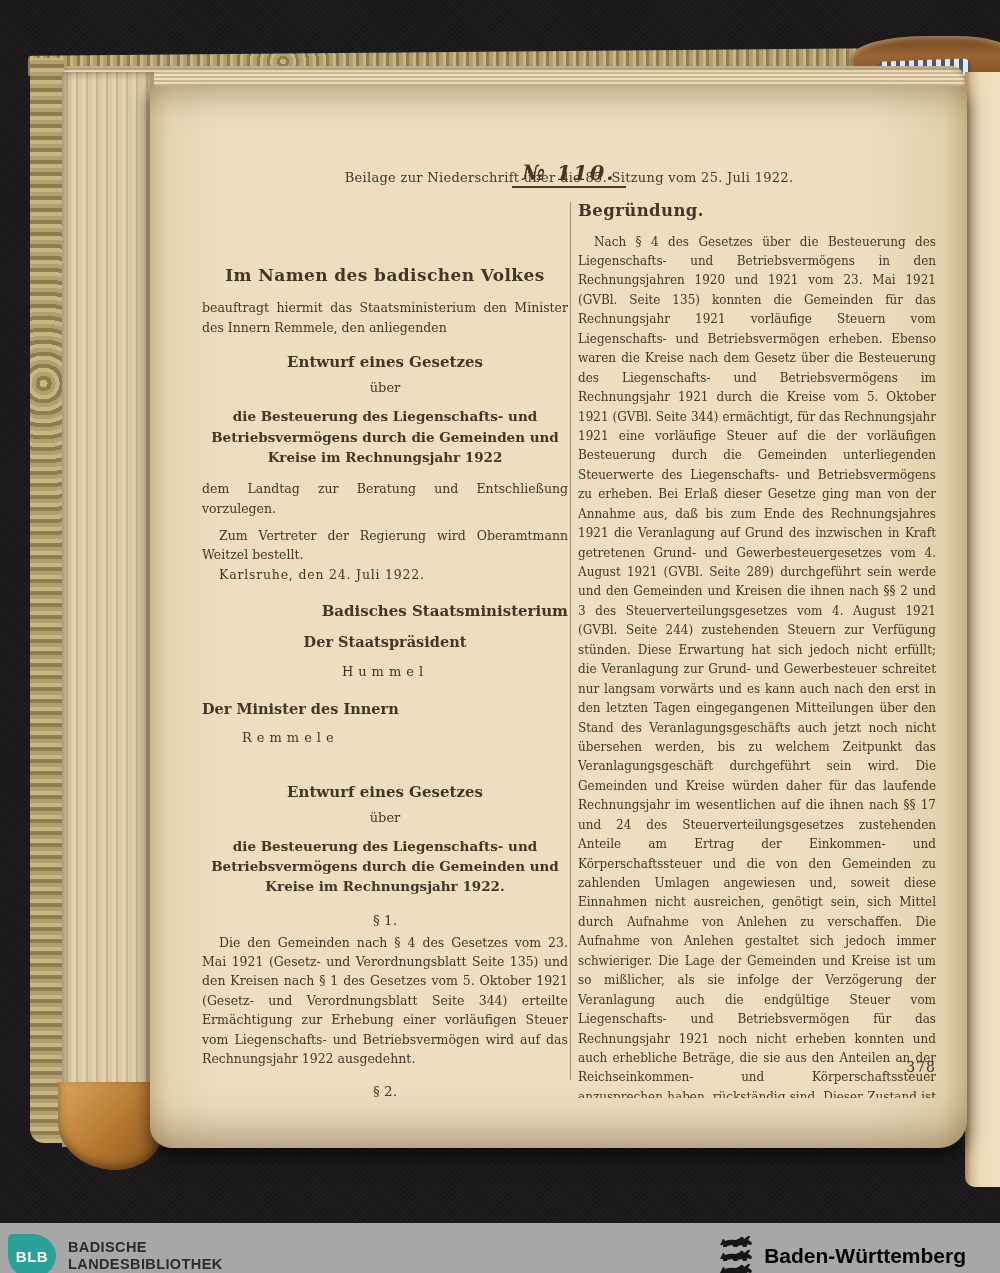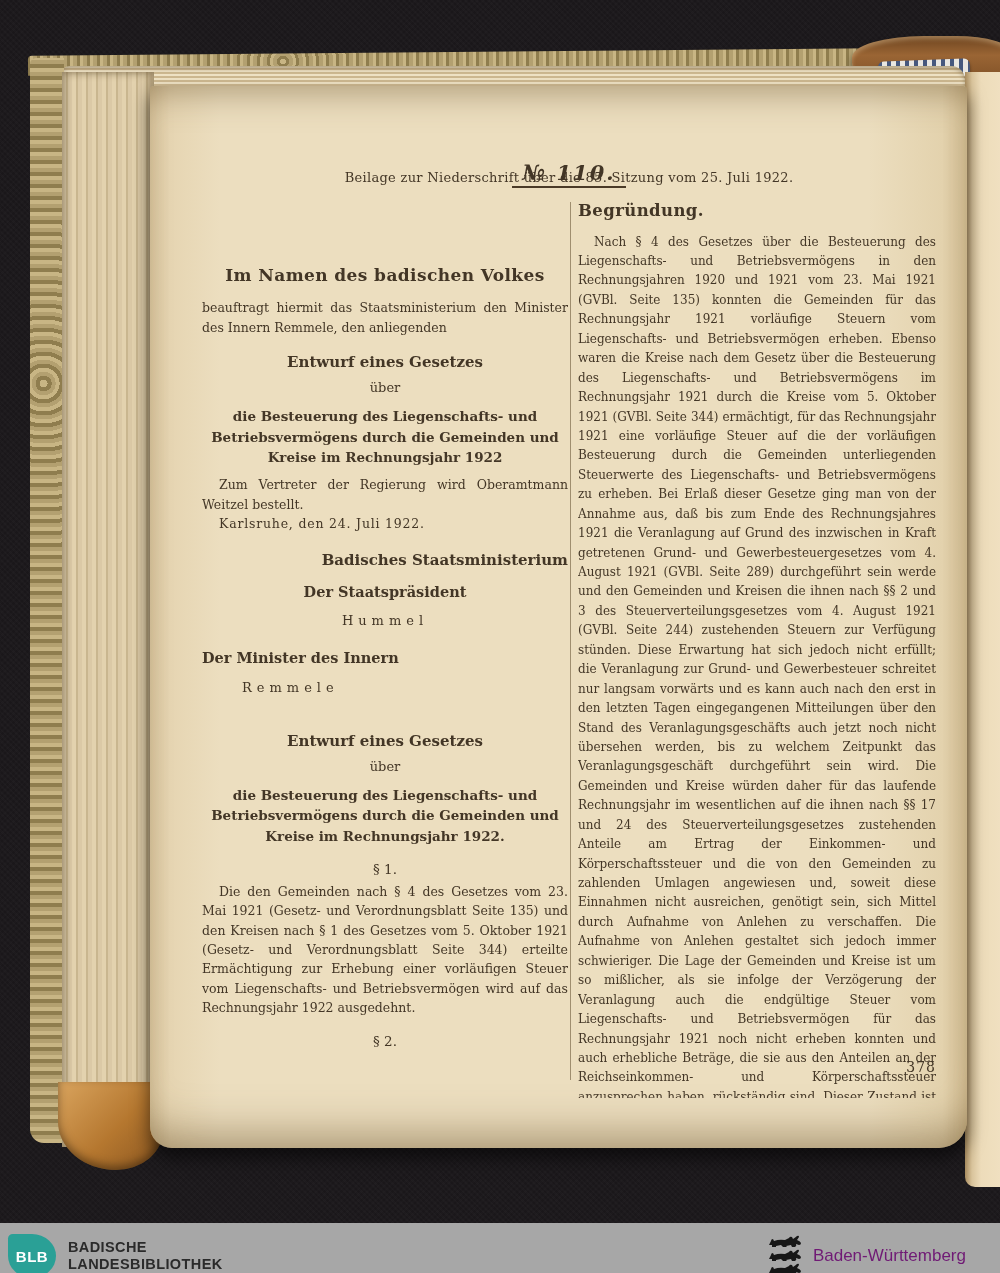--- a/index.html
+++ b/index.html
@@ -105,21 +105,21 @@
   .footer-left { display:flex; align-items:center; gap:12px; }
   .blb-logo {
     width:48px; height:44px; background:#2aa096; color:#fff;
     border-radius:10% 50% 50% 50%;
     display:flex; align-items:center; justify-content:center;
     font-weight:bold; font-size:15px; letter-spacing:.5px;
   }
   .lib-name { font-weight:bold; font-size:14.5px; line-height:1.18; color:#2b2b2b; letter-spacing:.4px; }
   .footer-right { display:flex; align-items:center; gap:10px; margin-right:20px; }
   .coat { width:36px; height:42px; }
-  .state-name { font-size:17px; font-weight:400; color:#701a75; }
+  .state-name { font-size:21px; font-weight:700; color:#000000; }
 </style>
 </head>
 <body>
 
 <div class="stage">
 
   <div class="top-marble"></div>
   <div class="spine-top"></div>
   <div class="headband"></div>
   <div class="top-page-edges"></div>
@@ -136,20 +136,21 @@
     <div class="doc-subtitle">Beilage zur Niederschrift über die 85. Sitzung vom 25. Juli 1922.</div>
 
     <div class="divider"></div>
 
     <div class="col col-left">
       <div class="h-main mt-start">Im Namen des badischen Volkes</div>
       <p class="p-just">beauftragt hiermit das Staatsministerium den Minister des Innern Remmele, den anliegenden</p>
       <div class="h-sub">Entwurf eines Gesetzes</div>
       <div class="h-ueber">über</div>
       <div class="h-subject">die Besteuerung des Liegenschafts- und Betriebsvermögens durch die Gemeinden und Kreise im Rechnungsjahr 1922</div>
+      <p class="p-just mt12">dem Landtag zur Beratung und Entschließung vorzulegen.</p>
       <p class="p-ind mt8">Zum Vertreter der Regierung wird Oberamtmann Weitzel bestellt.</p>
       <p class="dateline">Karlsruhe, den 24. Juli 1922.</p>
       <div class="c-bold-15 mt16">Badisches Staatsministerium</div>
       <div class="c-bold-14 mt8">Der Staatspräsident</div>
       <div class="center spaced-name mt8">Hummel</div>
       <div class="minister">Der Minister des Innern</div>
       <div class="spaced-name mt8" style="margin-left:40px;">Remmele</div>
       <div class="h-sub mt32">Entwurf eines Gesetzes</div>
       <div class="h-ueber">über</div>
       <div class="h-subject">die Besteuerung des Liegenschafts- und Betriebsvermögens durch die Gemeinden und Kreise im Rechnungsjahr 1922.</div>

